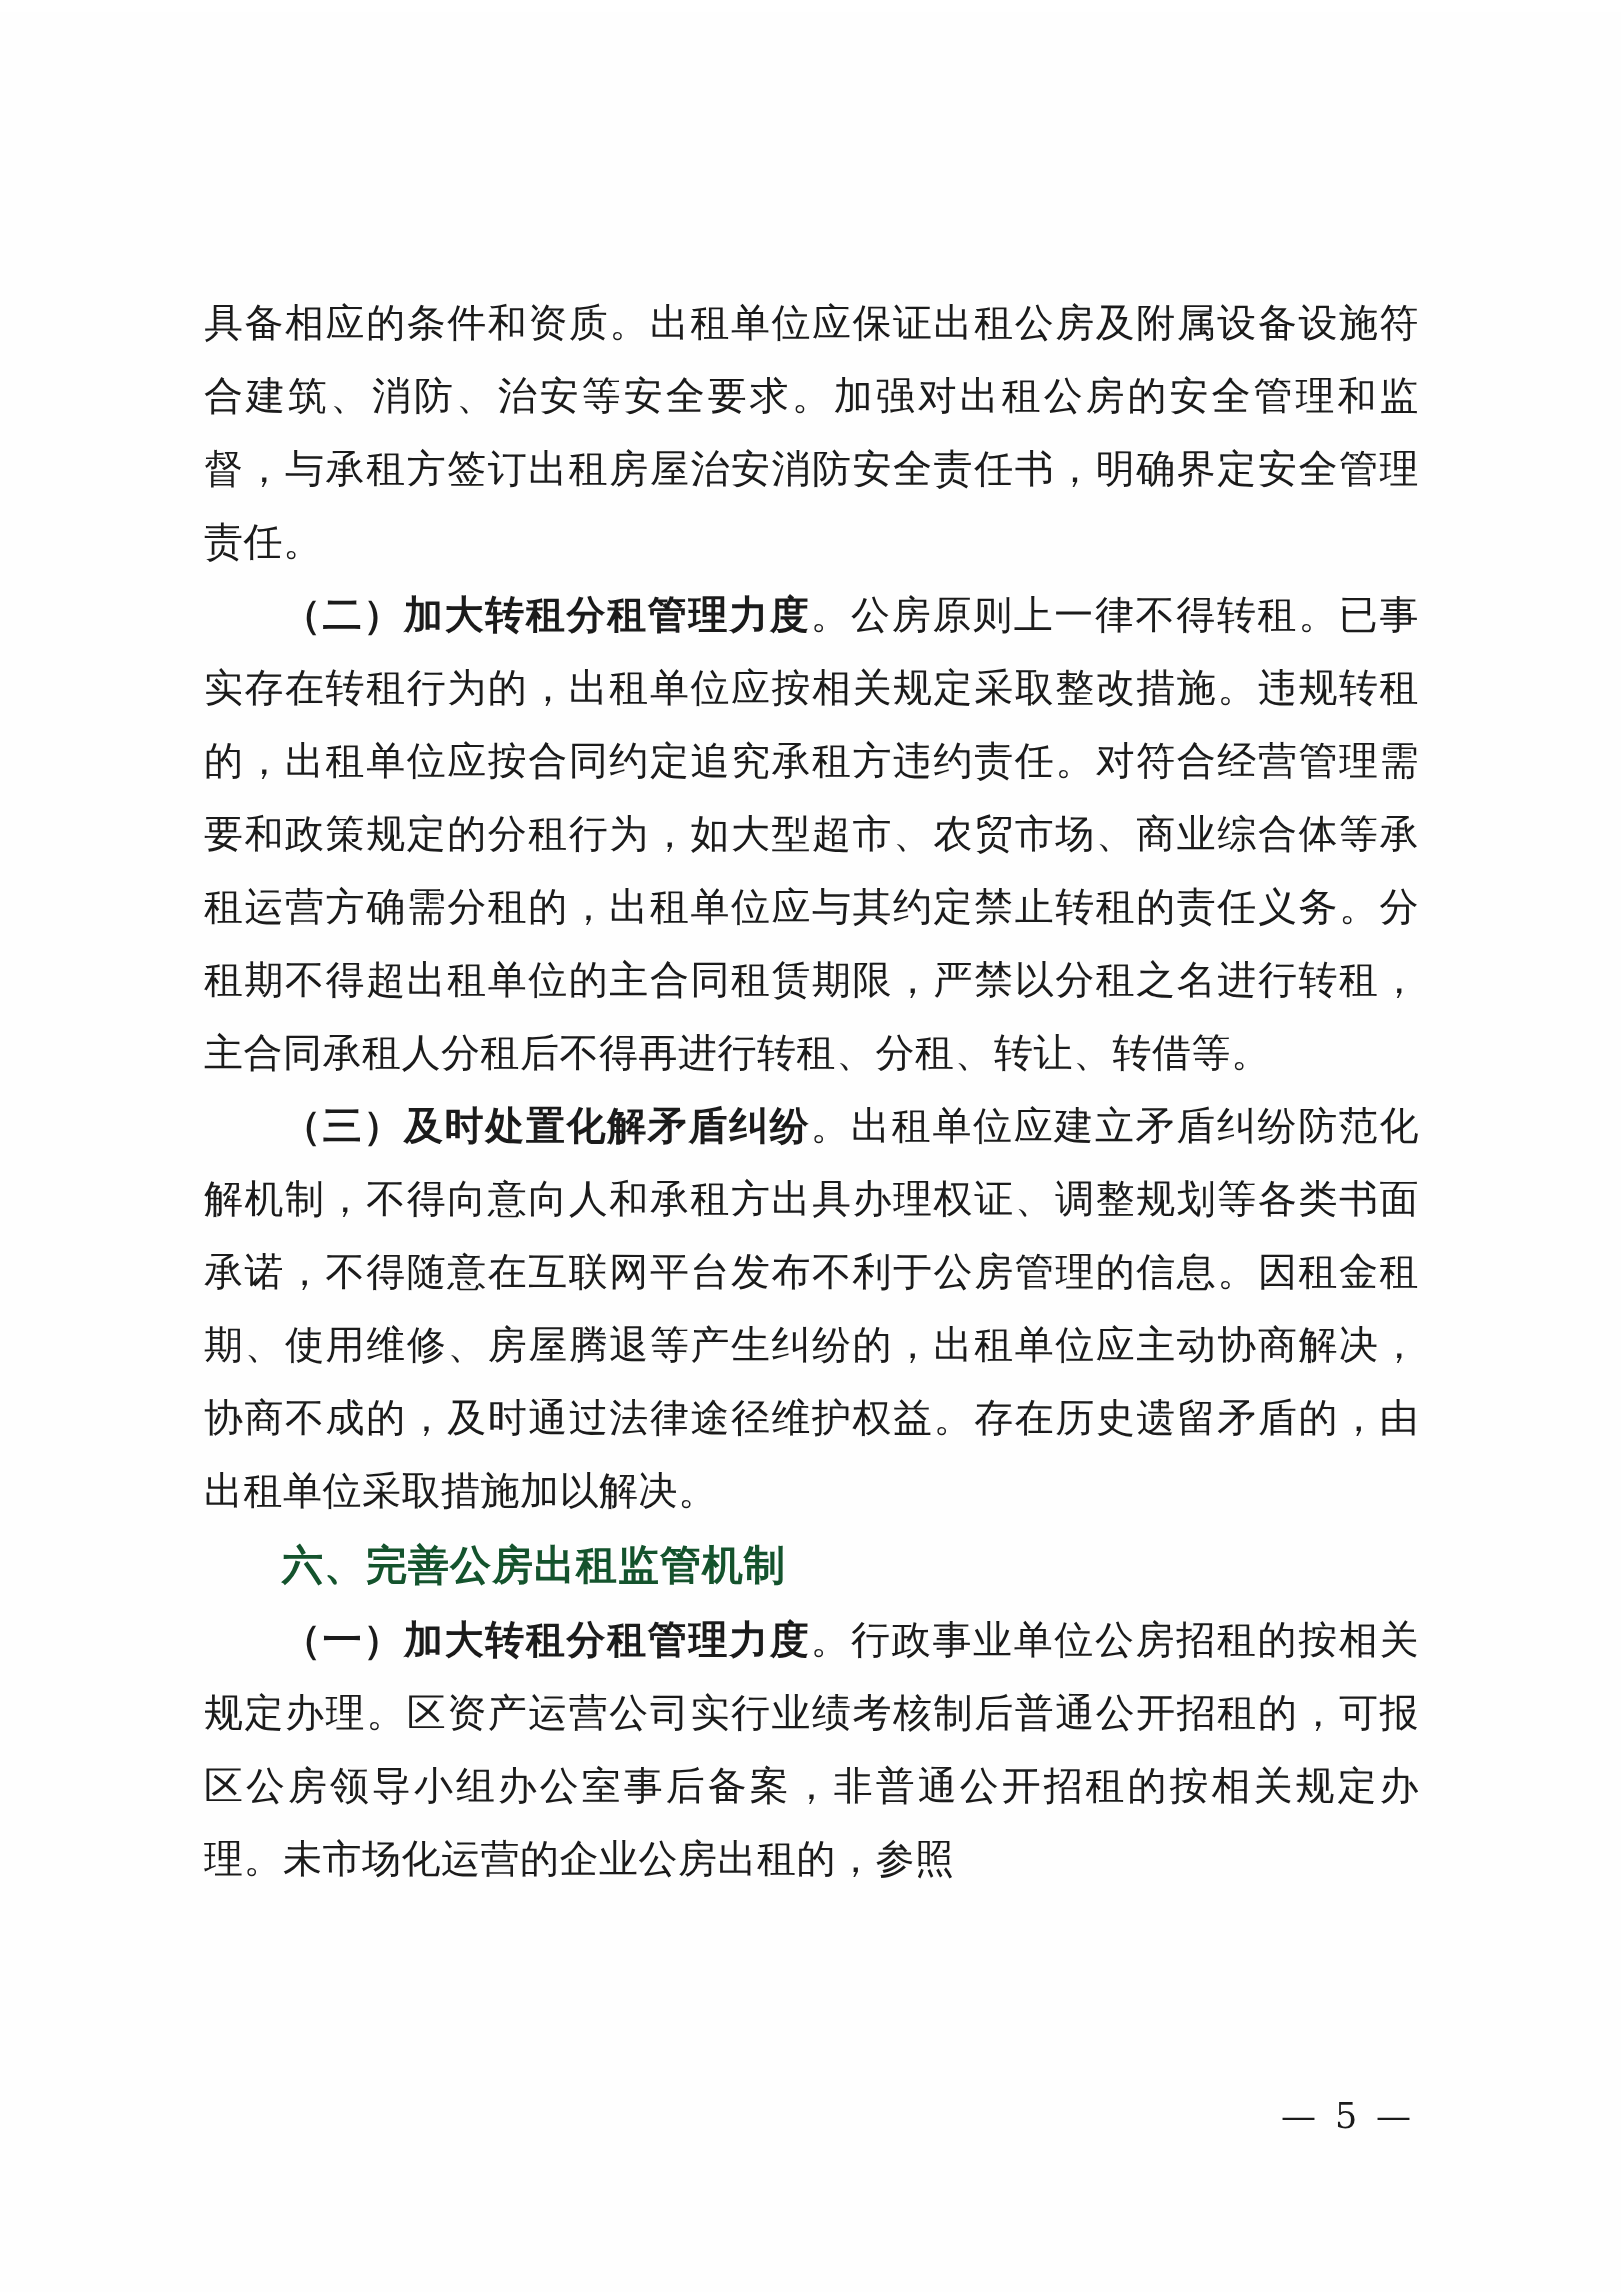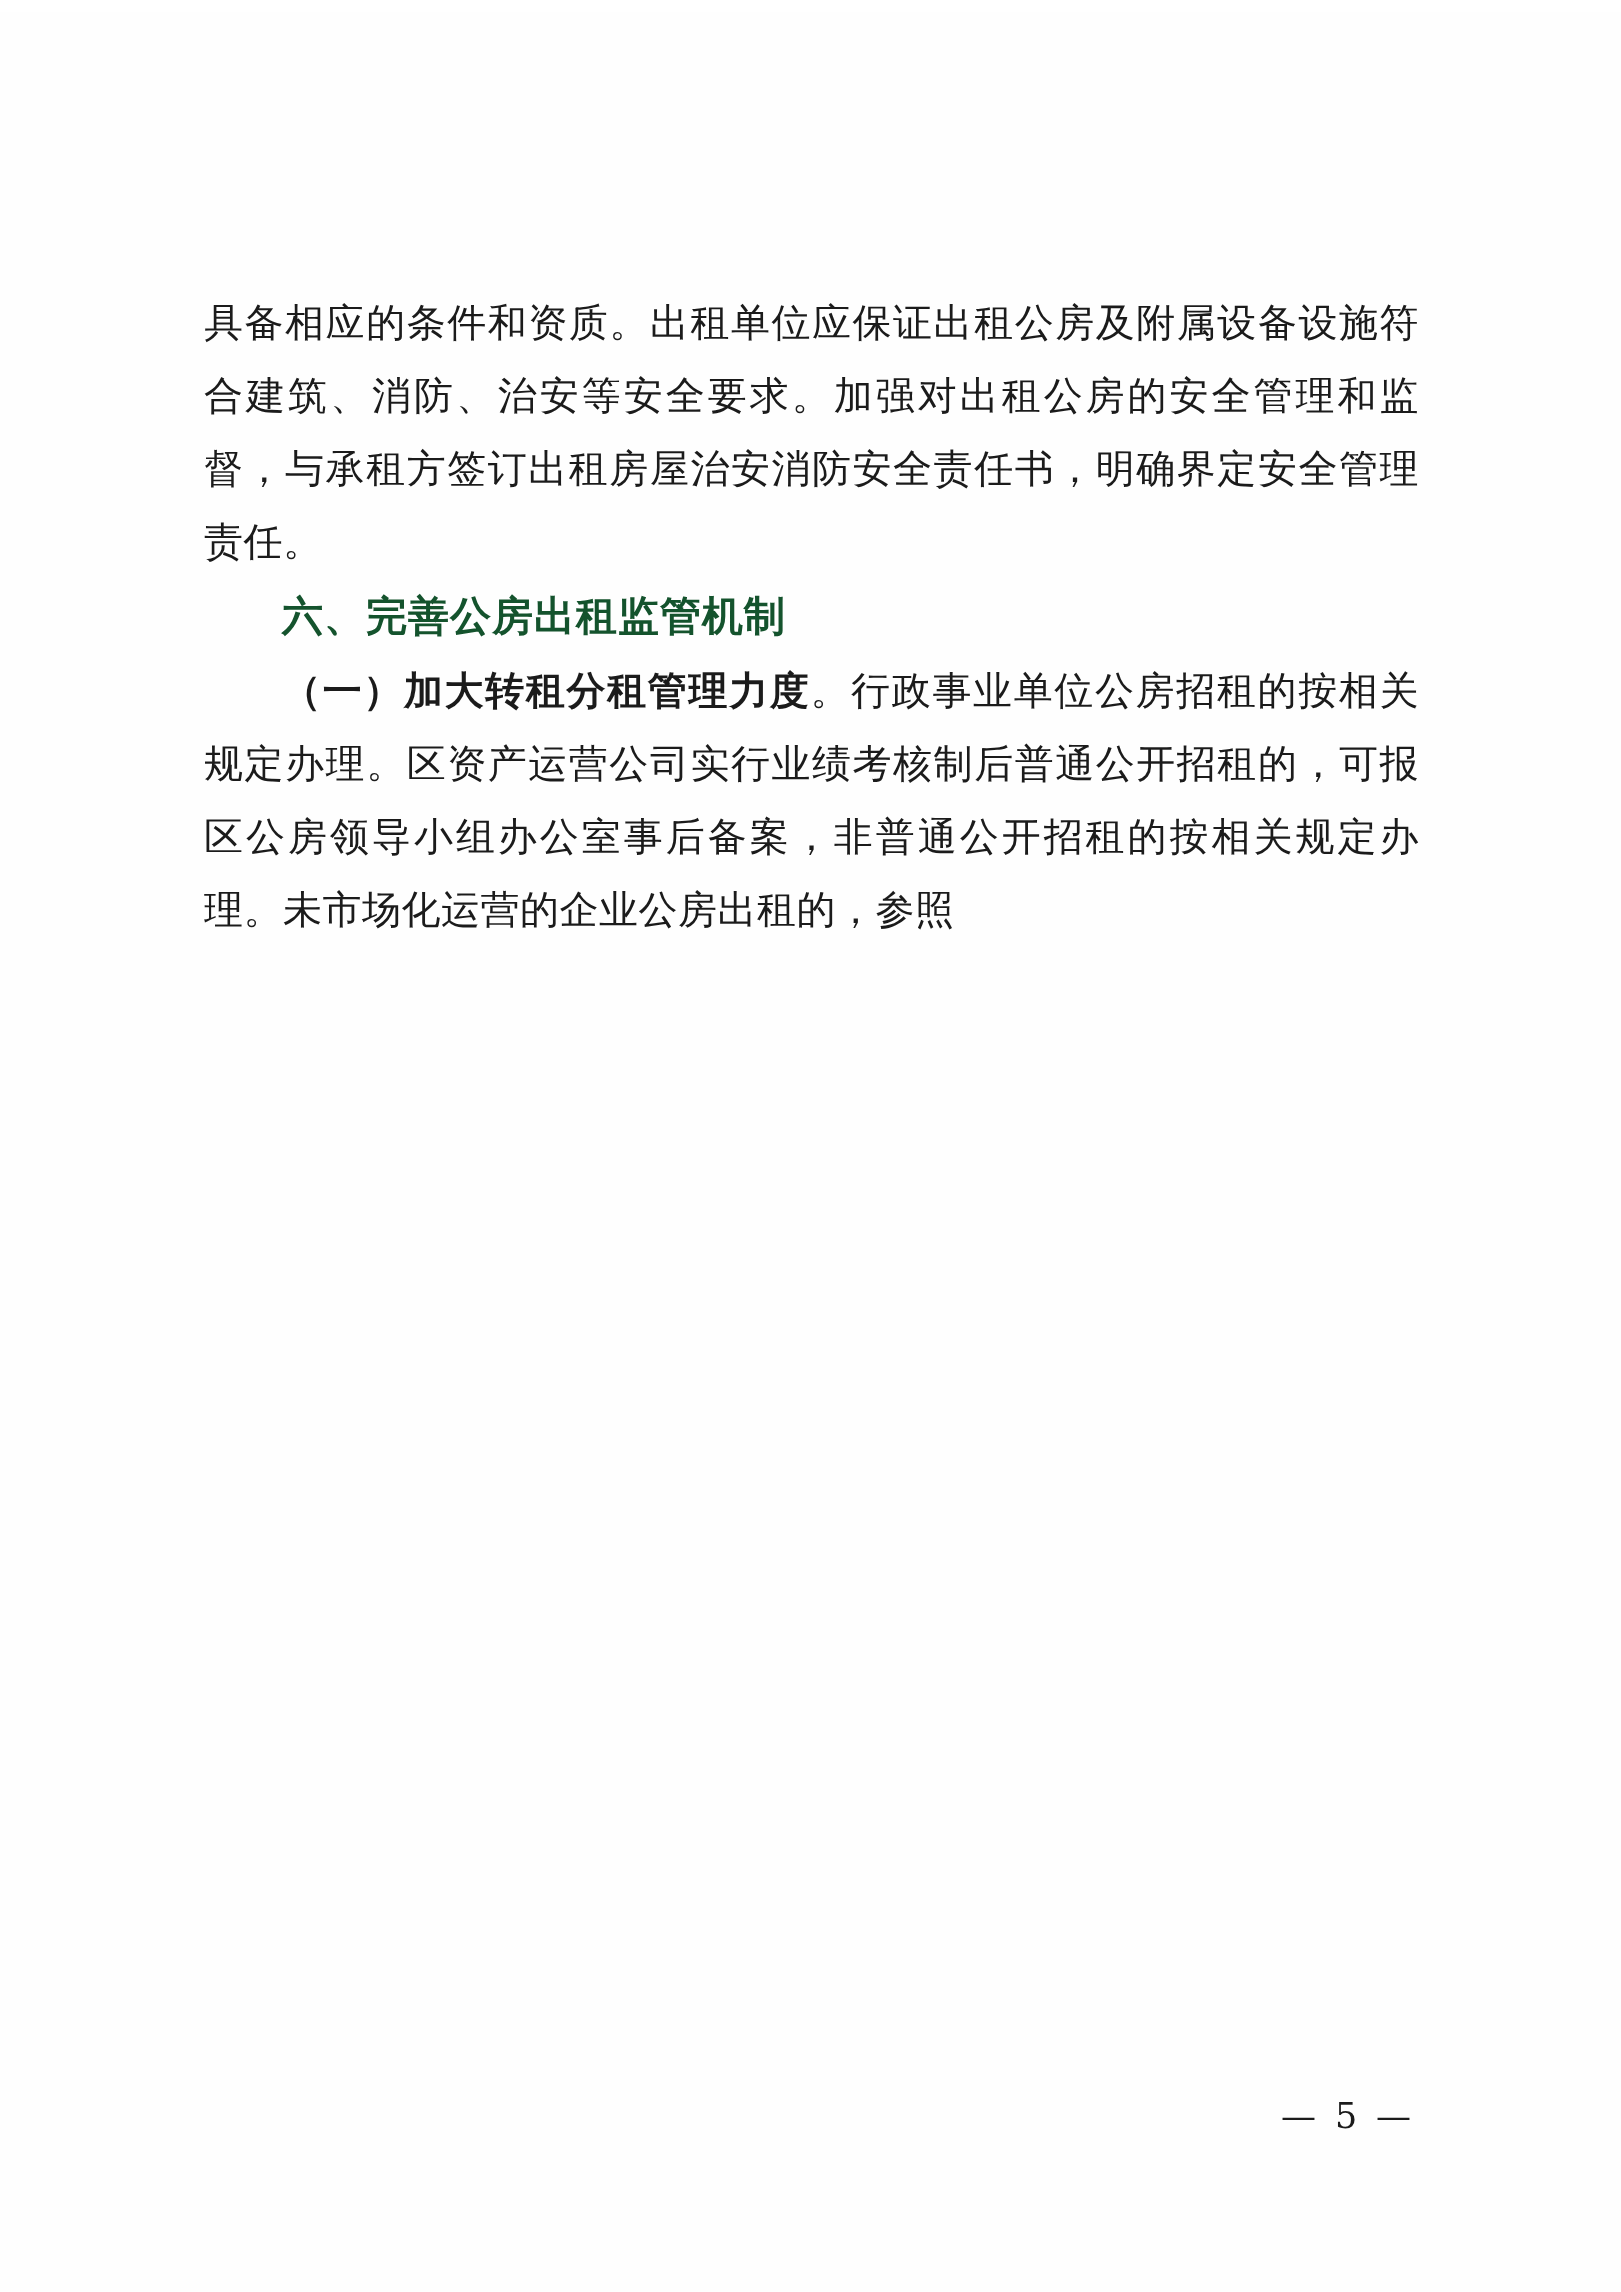--- a/index.html
+++ b/index.html
@@ -66,21 +66,23 @@
   }
 </style>
 </head>
 <body>
 
 <div class="page">
   <div class="content">
 
     <p class="para">具备相应的条件和资质。出租单位应保证出租公房及附属设备设施符合建筑、消防、治安等安全要求。加强对出租公房的安全管理和监督，与承租方签订出租房屋治安消防安全责任书，明确界定安全管理责任。</p>
 
+    <p class="para indent"><span class="bold-run">（二）加大转租分租管理力度</span><span>。公房原则上一律不得转租。已事实存在转租行为的，出租单位应按相关规定采取整改措施。违规转租的，出租单位应按合同约定追究承租方违约责任。对符合经营管理需要和政策规定的分租行为，如大型超市、农贸市场、商业综合体等承租运营方确需分租的，出租单位应与其约定禁止转租的责任义务。分租期不得超出租单位的主合同租赁期限，严禁以分租之名进行转租，主合同承租人分租后不得再进行转租、分租、转让、转借等。</span></p>
 
+    <p class="para indent"><span class="bold-run">（三）及时处置化解矛盾纠纷</span><span>。出租单位应建立矛盾纠纷防范化解机制，不得向意向人和承租方出具办理权证、调整规划等各类书面承诺，不得随意在互联网平台发布不利于公房管理的信息。因租金租期、使用维修、房屋腾退等产生纠纷的，出租单位应主动协商解决，协商不成的，及时通过法律途径维护权益。存在历史遗留矛盾的，由出租单位采取措施加以解决。</span></p>
 
     <h2 class="section">六、完善公房出租监管机制</h2>
 
     <p class="para indent"><span class="bold-run">（一）加大转租分租管理力度</span><span>。行政事业单位公房招租的按相关规定办理。区资产运营公司实行业绩考核制后普通公开招租的，可报区公房领导小组办公室事后备案，非普通公开招租的按相关规定办理。未市场化运营的企业公房出租的，参照</span></p>
 
   </div>
 
   <div class="page-number">— 5 —</div>
 </div>
 

